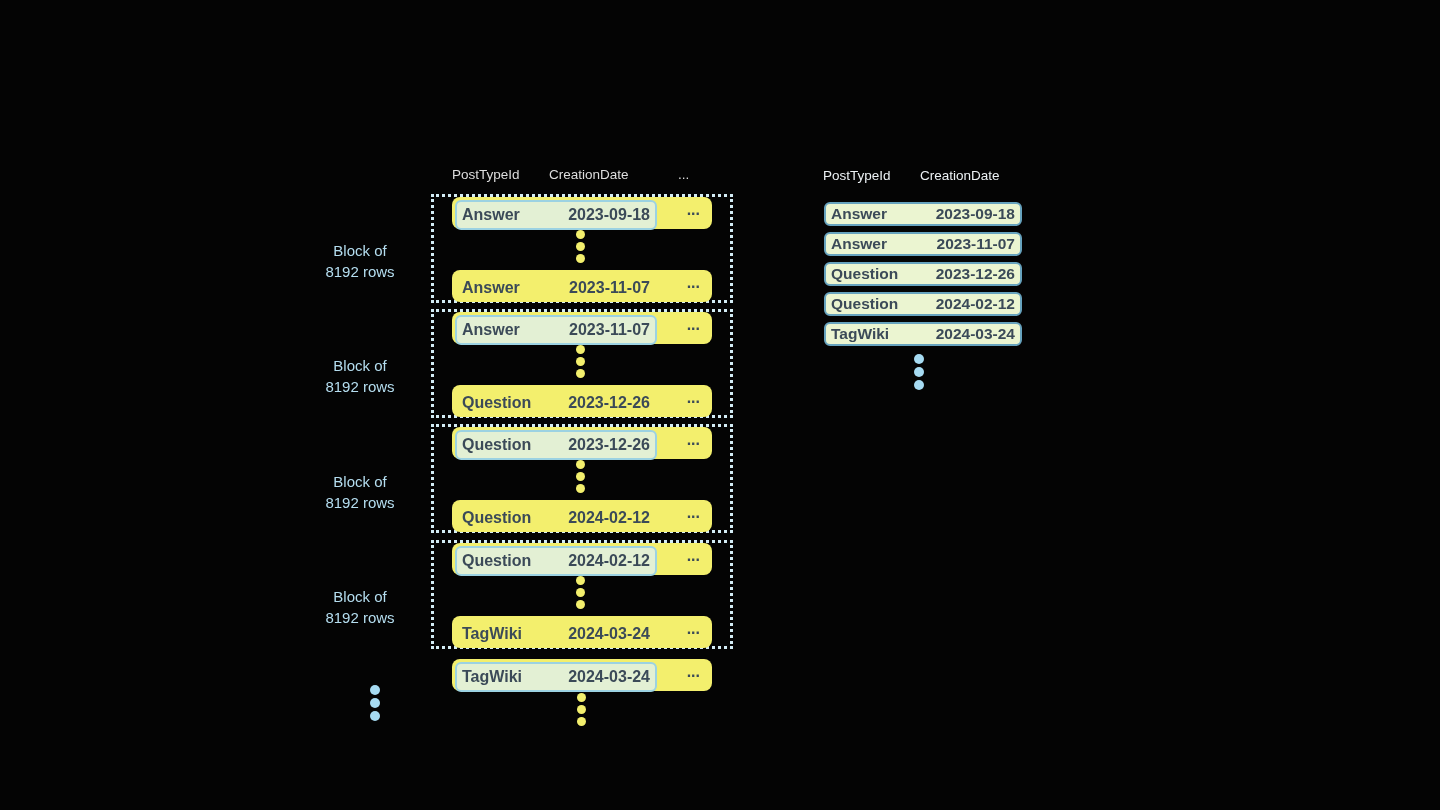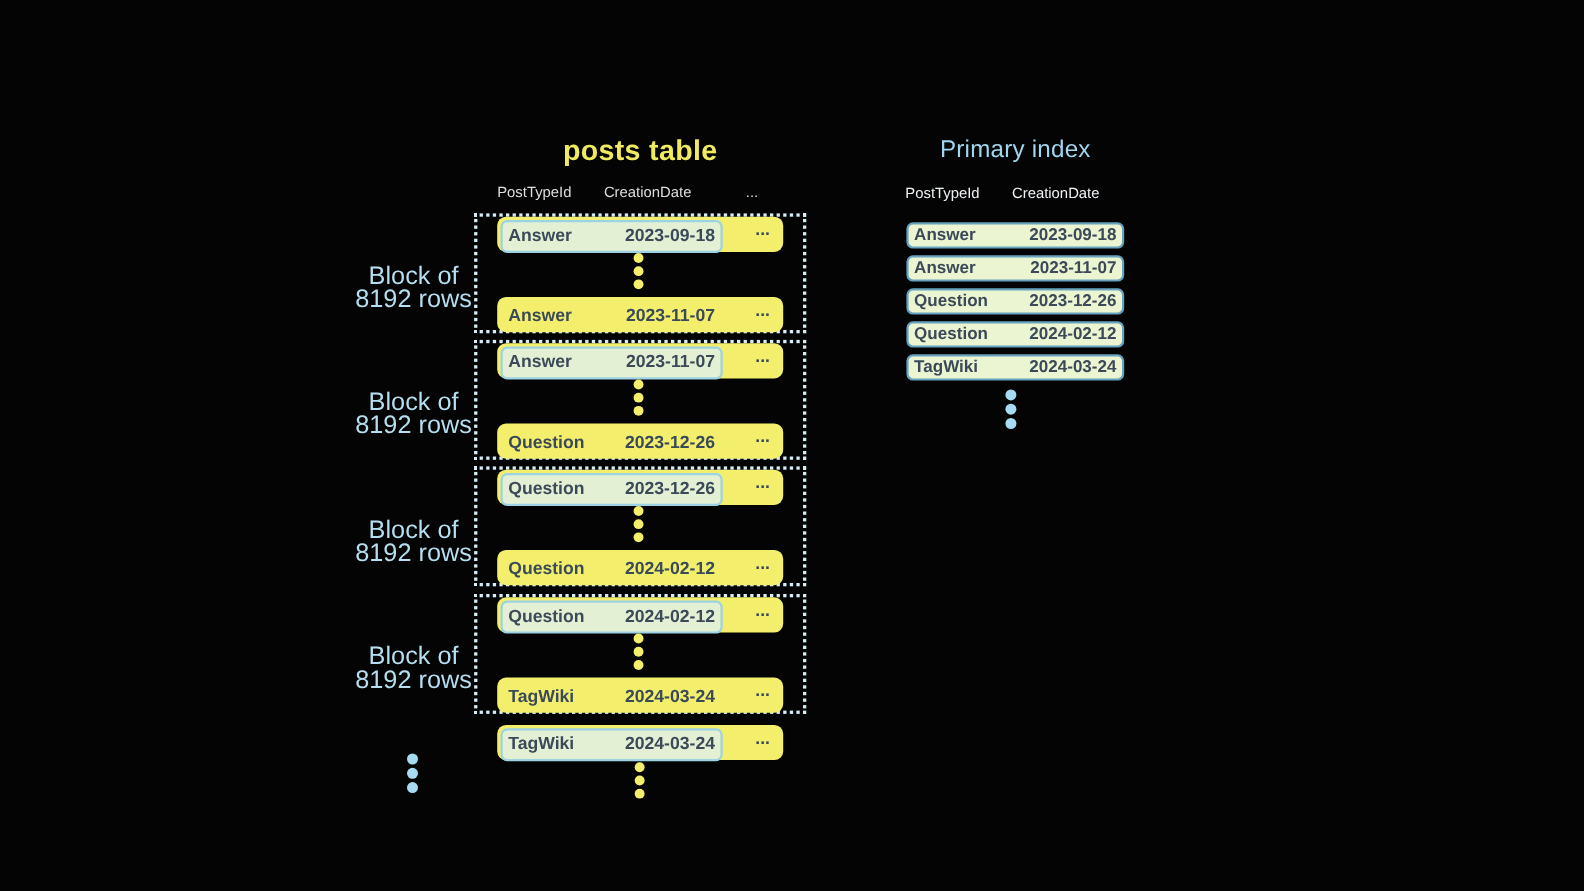--- a/index.html
+++ b/index.html
@@ -37,22 +37,22 @@
   }
   .row-first{top:0;}
   .row-last{top:73px;}
   .vdots{position:absolute;display:flex;flex-direction:column;align-items:center;gap:3px;}
   .vdots i{display:block;width:9px;height:9px;border-radius:50%;}
   .ydots i{background:#f3ef6d;}
   .bdots i{background:#a6dbf2;width:10px;height:10px;}
   .block .vdots{left:142px;top:33px;}
 
   .block-label{
-    position:absolute;left:306px;width:140px;text-align:center;
-    color:#b5def0;font-size:23px;line-height:21px;font-weight:500;
+    position:absolute;left:290px;width:140px;text-align:center;
+    color:#b5def0;font-size:15px;line-height:21px;font-weight:500;
   }
 
   .trailing-row{position:absolute;left:452px;top:659px;}
   .trail-ydots{left:577px;top:693px;}
   .left-bdots{left:370px;top:685px;}
 
   
   .panel{
     position:absolute;left:800px;top:108px;width:246px;height:296px;
     background:#41566"; background:#415663;border-radius:10px;
@@ -70,21 +70,20 @@
   }
   .idx-row .cell{font-size:15.5px;}
   .panel-dots{left:915px;top:354px;}
   .panel-dots i{width:9px;height:9px;}
 </style>
 </head>
 <body>
 
 <div class="canvas">
 
-  <div class="posts-title">posts table</div>
   <span class="col-head mono" style="left:452px">PostTypeId</span>
   <span class="col-head mono" style="left:549px">CreationDate</span>
   <span class="col-head mono" style="left:678px">...</span>
 
   <div class="block" style="top:194px">
     <div class="row row-first mono">
       <span class="hl">
         <span class="cell">Answer</span>
         <span class="cell">2023-09-18</span>
       </span>
@@ -199,21 +198,20 @@
     <div>Block of</div>
     <div>8192 rows</div>
   </div>
   <span class="vdots bdots left-bdots">
       <i></i>
       <i></i>
       <i></i>
     </span>
 
   <div class="panel">
-    <div class="panel-title">Primary index</div>
     <span class="col-head mono" style="left:23px;top:60px">PostTypeId</span>
     <span class="col-head mono" style="left:120px;top:60px">CreationDate</span>
 
     <div class="idx-row mono" style="top:94px">
       <span class="cell">Answer</span>
       <span class="cell">2023-09-18</span>
     </div>
     <div class="idx-row mono" style="top:124px">
       <span class="cell">Answer</span>
       <span class="cell">2023-11-07</span>

